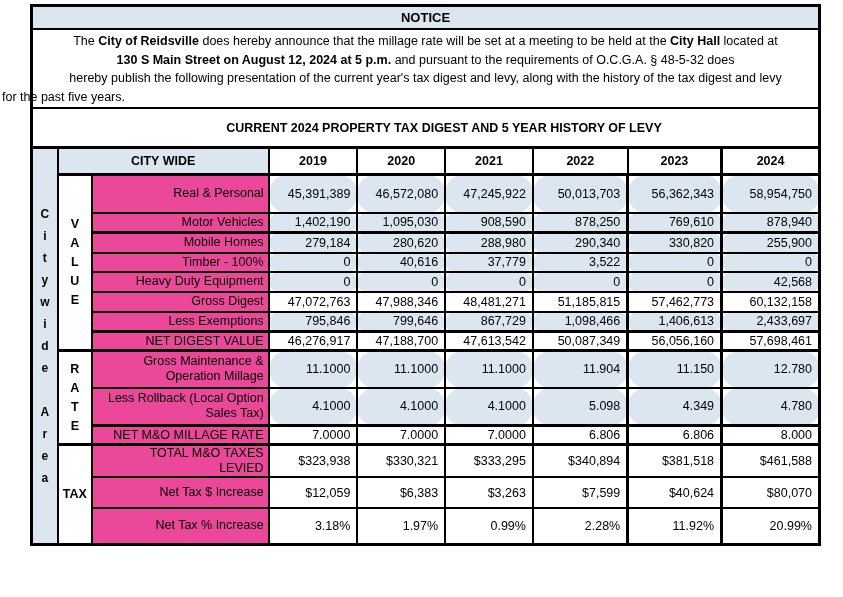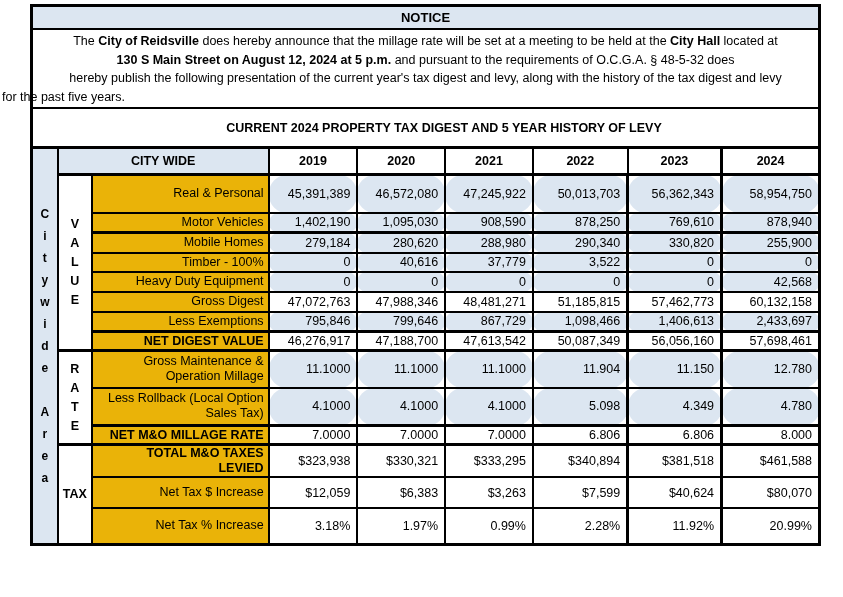--- a/index.html
+++ b/index.html
@@ -26,22 +26,22 @@
   td, th { border:2px solid #000; padding:0 4px; font-size:12.5px;
            overflow:hidden; vertical-align:middle; }
   th.corner { background:#dce6f1; font-weight:bold; text-align:center; }
   th.yh { background:#fff; font-weight:bold; text-align:center; }
   th.c5 { border-left:3px solid #000; }
   td.strip { background:#dce6f1; text-align:center; font-weight:bold;
              font-size:12px; padding:0; }
   td.strip div { line-height:22px; height:22px; }
   td.sect { text-align:center; font-weight:bold; font-size:12.5px; padding:0; background:#fff; }
   td.sect div { line-height:19px; }
-  td.lab { text-align:right; background:#eab308; padding-right:4px; line-height:15px;padding-left:10px; }
-  td.lab.b { font-weight:bold;margin-top:8px; }
+  td.lab { text-align:right; background:#ec4899; padding-right:4px; line-height:15px;padding-left:10px; }
+  td.lab.b { font-weight:normal;margin-top:8px; }
   td.val { text-align:right; padding-right:6px; background:#fff; }
   td.shaded { background:#dce6f1;border-radius:18px; }
   .bt2 { border-top:2px solid #000; }
   .bt3 { border-top:3px solid #000; }
   td.c4, td.c5 { border-left:3px solid #000; }
   .hdr th { height:27px; }
 </style>
 </head>
 <body>
 

